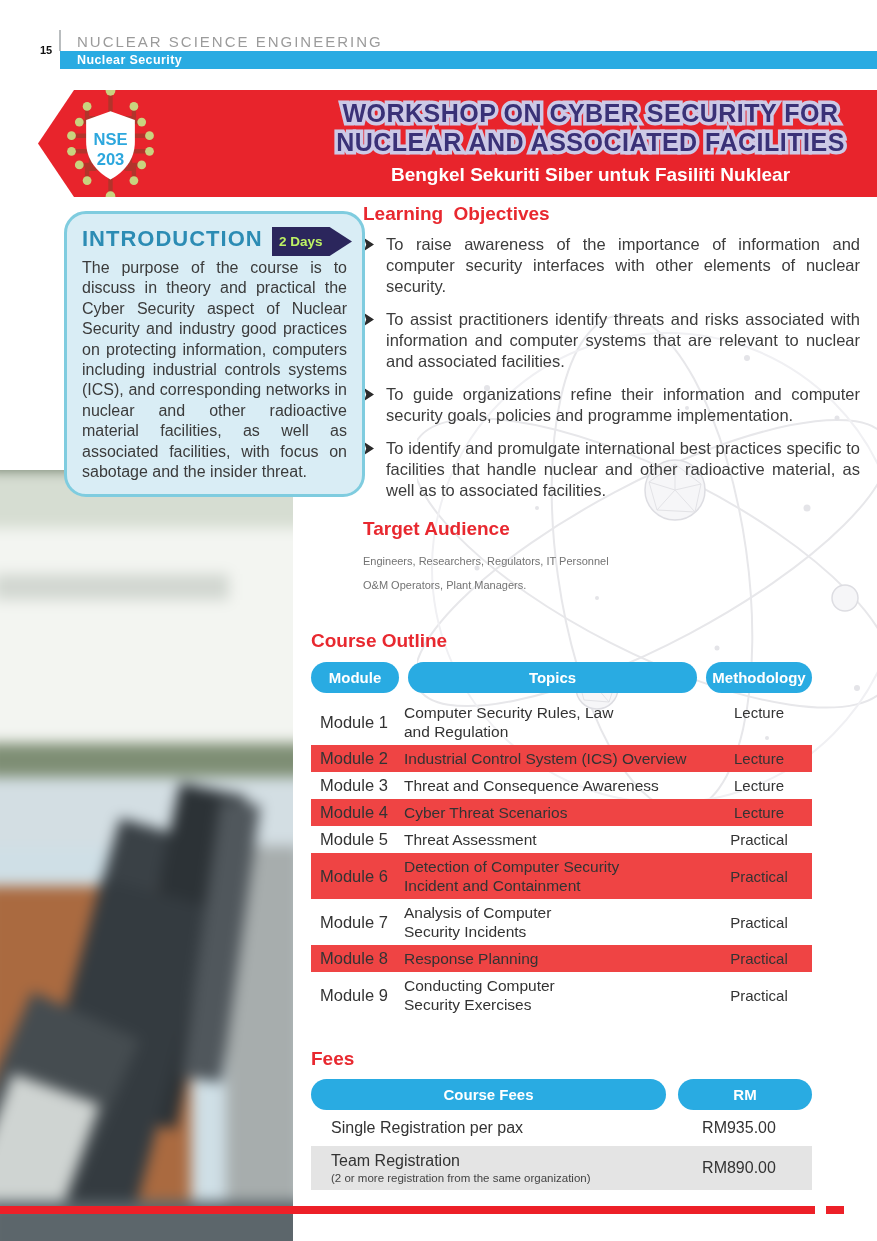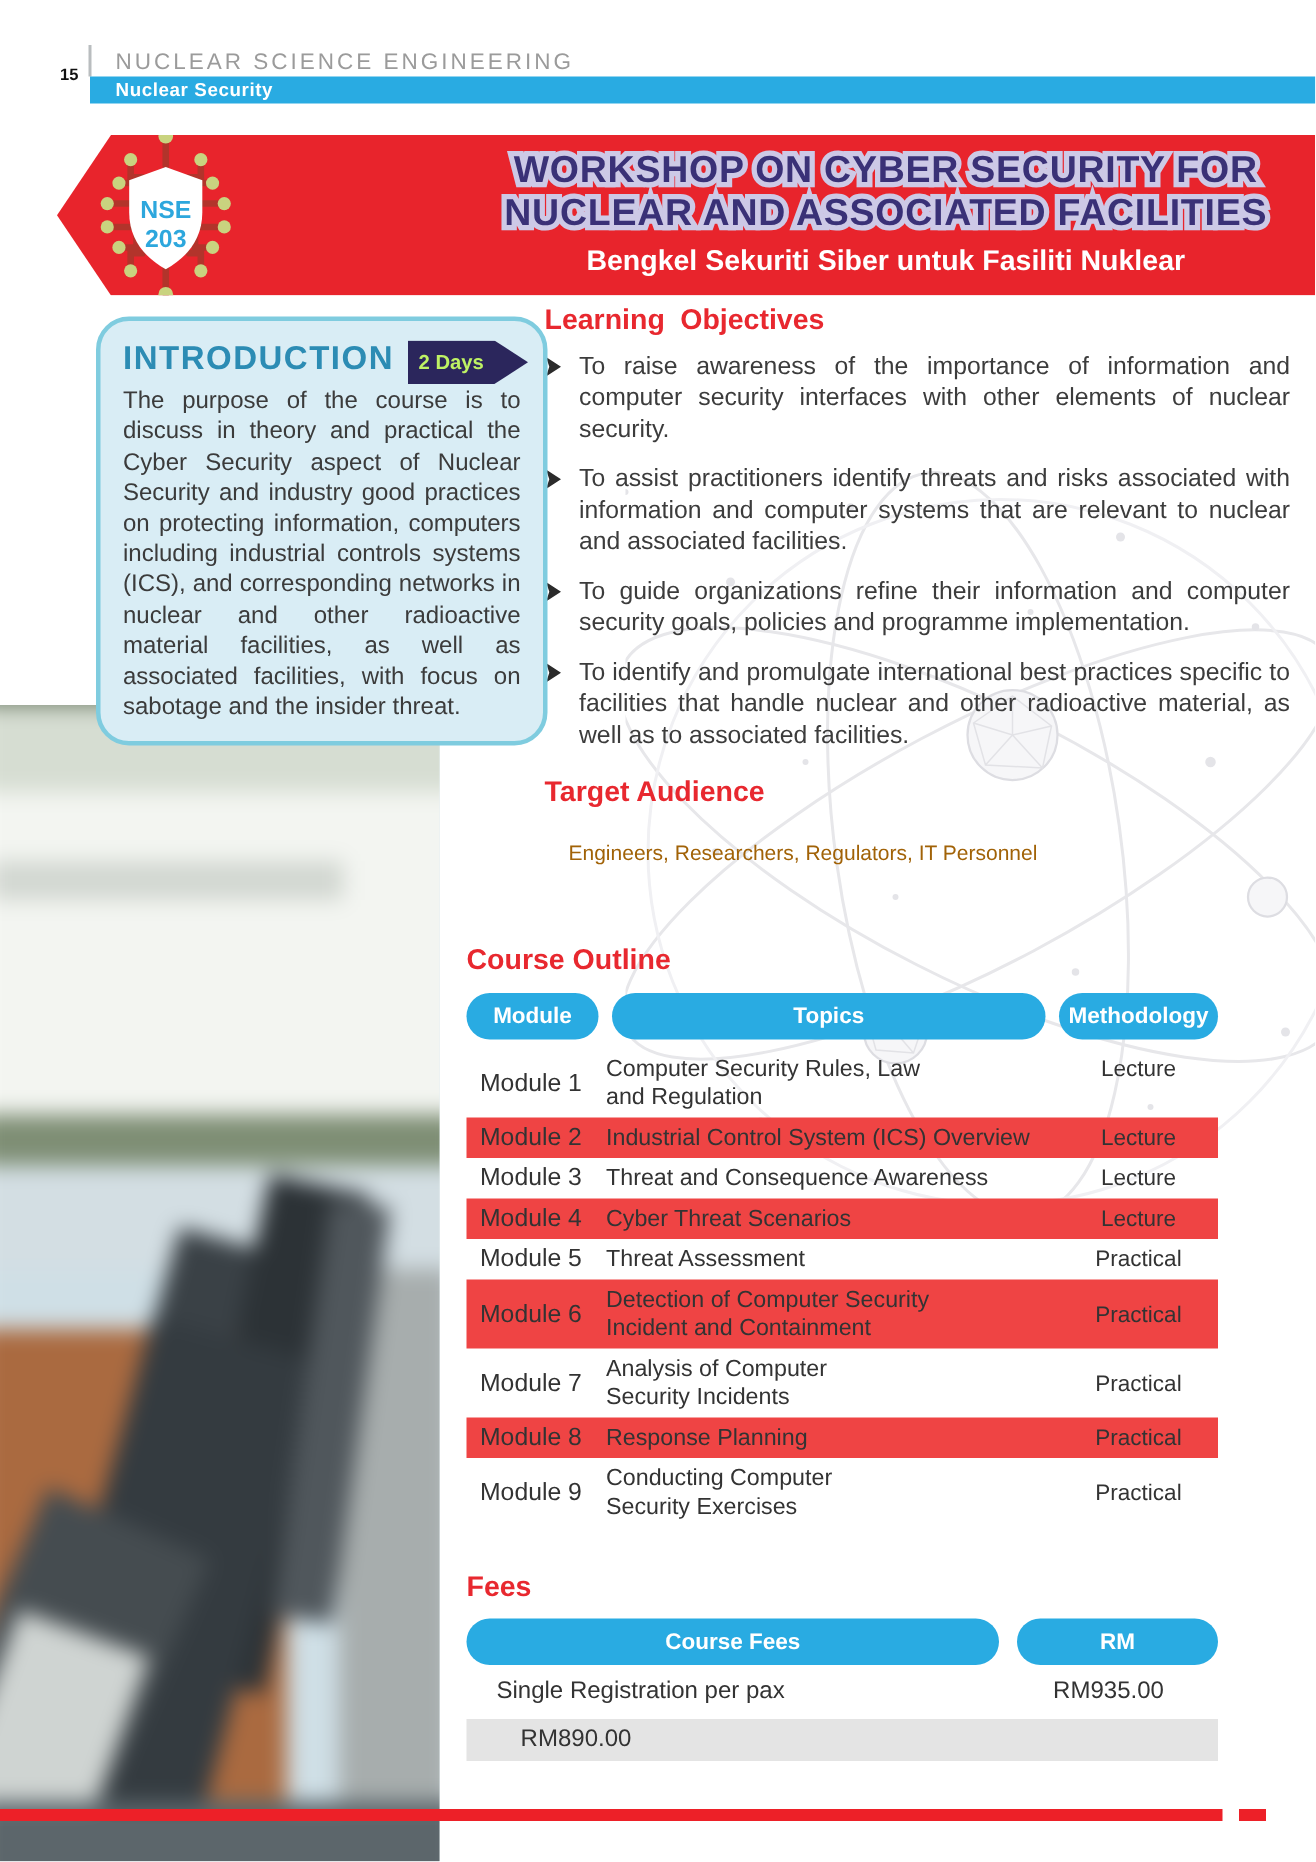--- a/index.html
+++ b/index.html
@@ -58,21 +58,21 @@
   
   .rcol{position:absolute;left:363px;top:203px;width:497px;z-index:2;}
   .h-red{color:#e8282f;font-size:19px;font-weight:bold;margin:0 0 9px 0;}
   .lo-h{word-spacing:5px;}
   .lo-list{list-style:none;margin:0;padding:0;}
   .lo-item{position:relative;padding-left:23px;font-size:16.5px;line-height:21px;color:#3c3c3c;
            text-align:justify;margin-bottom:12px;}
   .bullet{position:absolute;left:1px;top:4px;width:10px;height:13px;background:#2b2b2b;
           clip-path:polygon(0 0,100% 50%,0 100%,22% 50%);}
   .ta-h{margin-top:17px;}
-  .ta-p{font-size:14px;line-height:24px;color:#a16207;margin:16px;}
+  .ta-p{font-size:11px;line-height:24px;color:#737373;margin:0;}
 
   
   .outline-sec{position:absolute;left:311px;top:630px;width:501px;z-index:2;}
   .thead{display:flex;gap:9px;margin-top:10px;justify-content:space-between;}
   .th{height:31px;border-radius:16px;background:#29abe2;color:#fff;font-size:15px;font-weight:bold;
       line-height:31px;text-align:center;}
   .th-mod{width:88px;}
   .th-top{flex:1;}
   .th-met{width:106px;}
   .ctable{margin-top:6px;}
@@ -240,20 +240,21 @@
         <span>To guide organizations refine their information and computer security goals, policies and programme implementation.</span>
       </li>
       <li class="lo-item">
         <span class="bullet"></span>
         <span>To identify and promulgate international best practices specific to facilities that handle nuclear and other radioactive material, as well as to associated facilities.</span>
       </li>
     </ul>
     <h3 class="h-red ta-h">Target Audience</h3>
     <p class="ta-p">
       <span>Engineers, Researchers, Regulators, IT Personnel</span><br>
+      <span>O&amp;M Operators, Plant Managers.</span>
     </p>
   </div>
 
   <div class="outline-sec">
     <h3 class="h-red">Course Outline</h3>
     <div class="thead">
       <div class="th th-mod">Module</div>
       <div class="th th-top">Topics</div>
       <div class="th th-met">Methodology</div>
     </div>
@@ -347,20 +348,24 @@
     <div class="fhead">
       <div class="th fh-label">Course Fees</div>
       <div class="th fh-amt">RM</div>
     </div>
     <div>
       <div class="frow">
         <div class="fee-label">Single Registration per pax</div>
         <div class="fee-amt">RM935.00</div>
       </div>
       <div class="frow gray">
+        <div class="fee-label">
+          <div>Team Registration</div>
+          <div class="fee-note">(2 or more registration from the same organization)</div>
+        </div>
         <div class="fee-amt">RM890.00</div>
       </div>
     </div>
   </div>
 
   <div class="foot-bar"></div>
   <div class="foot-sq"></div>
 
 </div>
 

